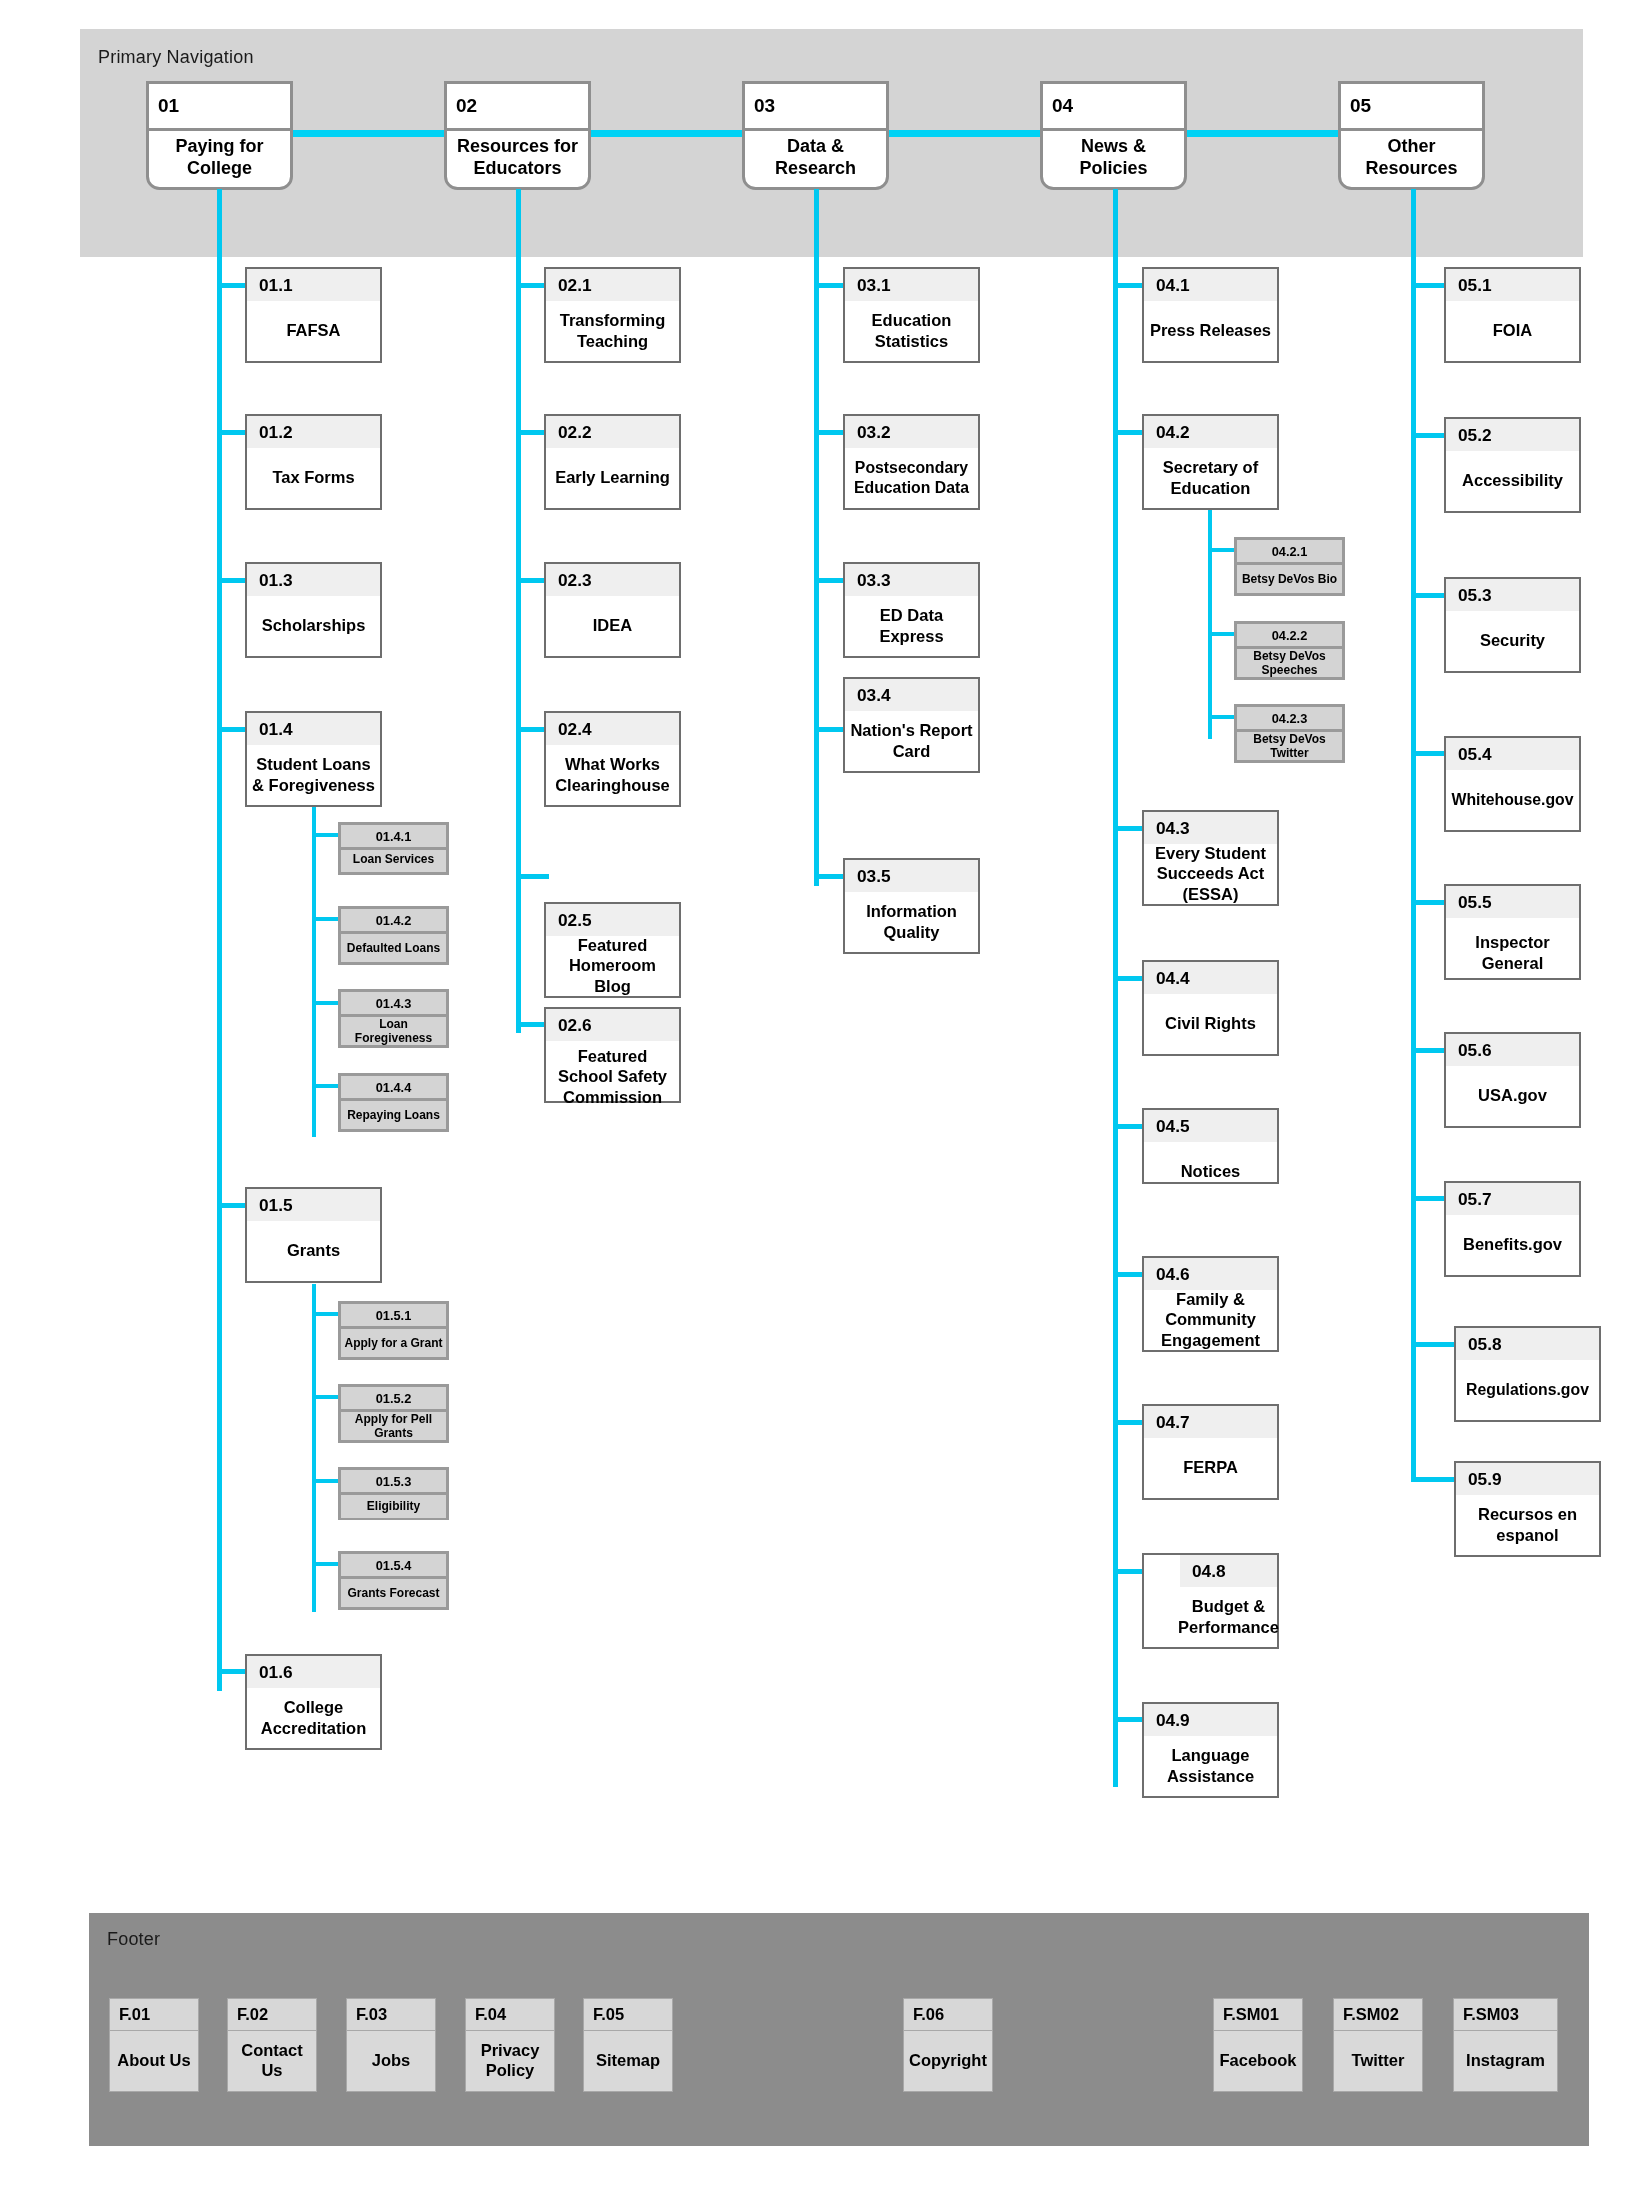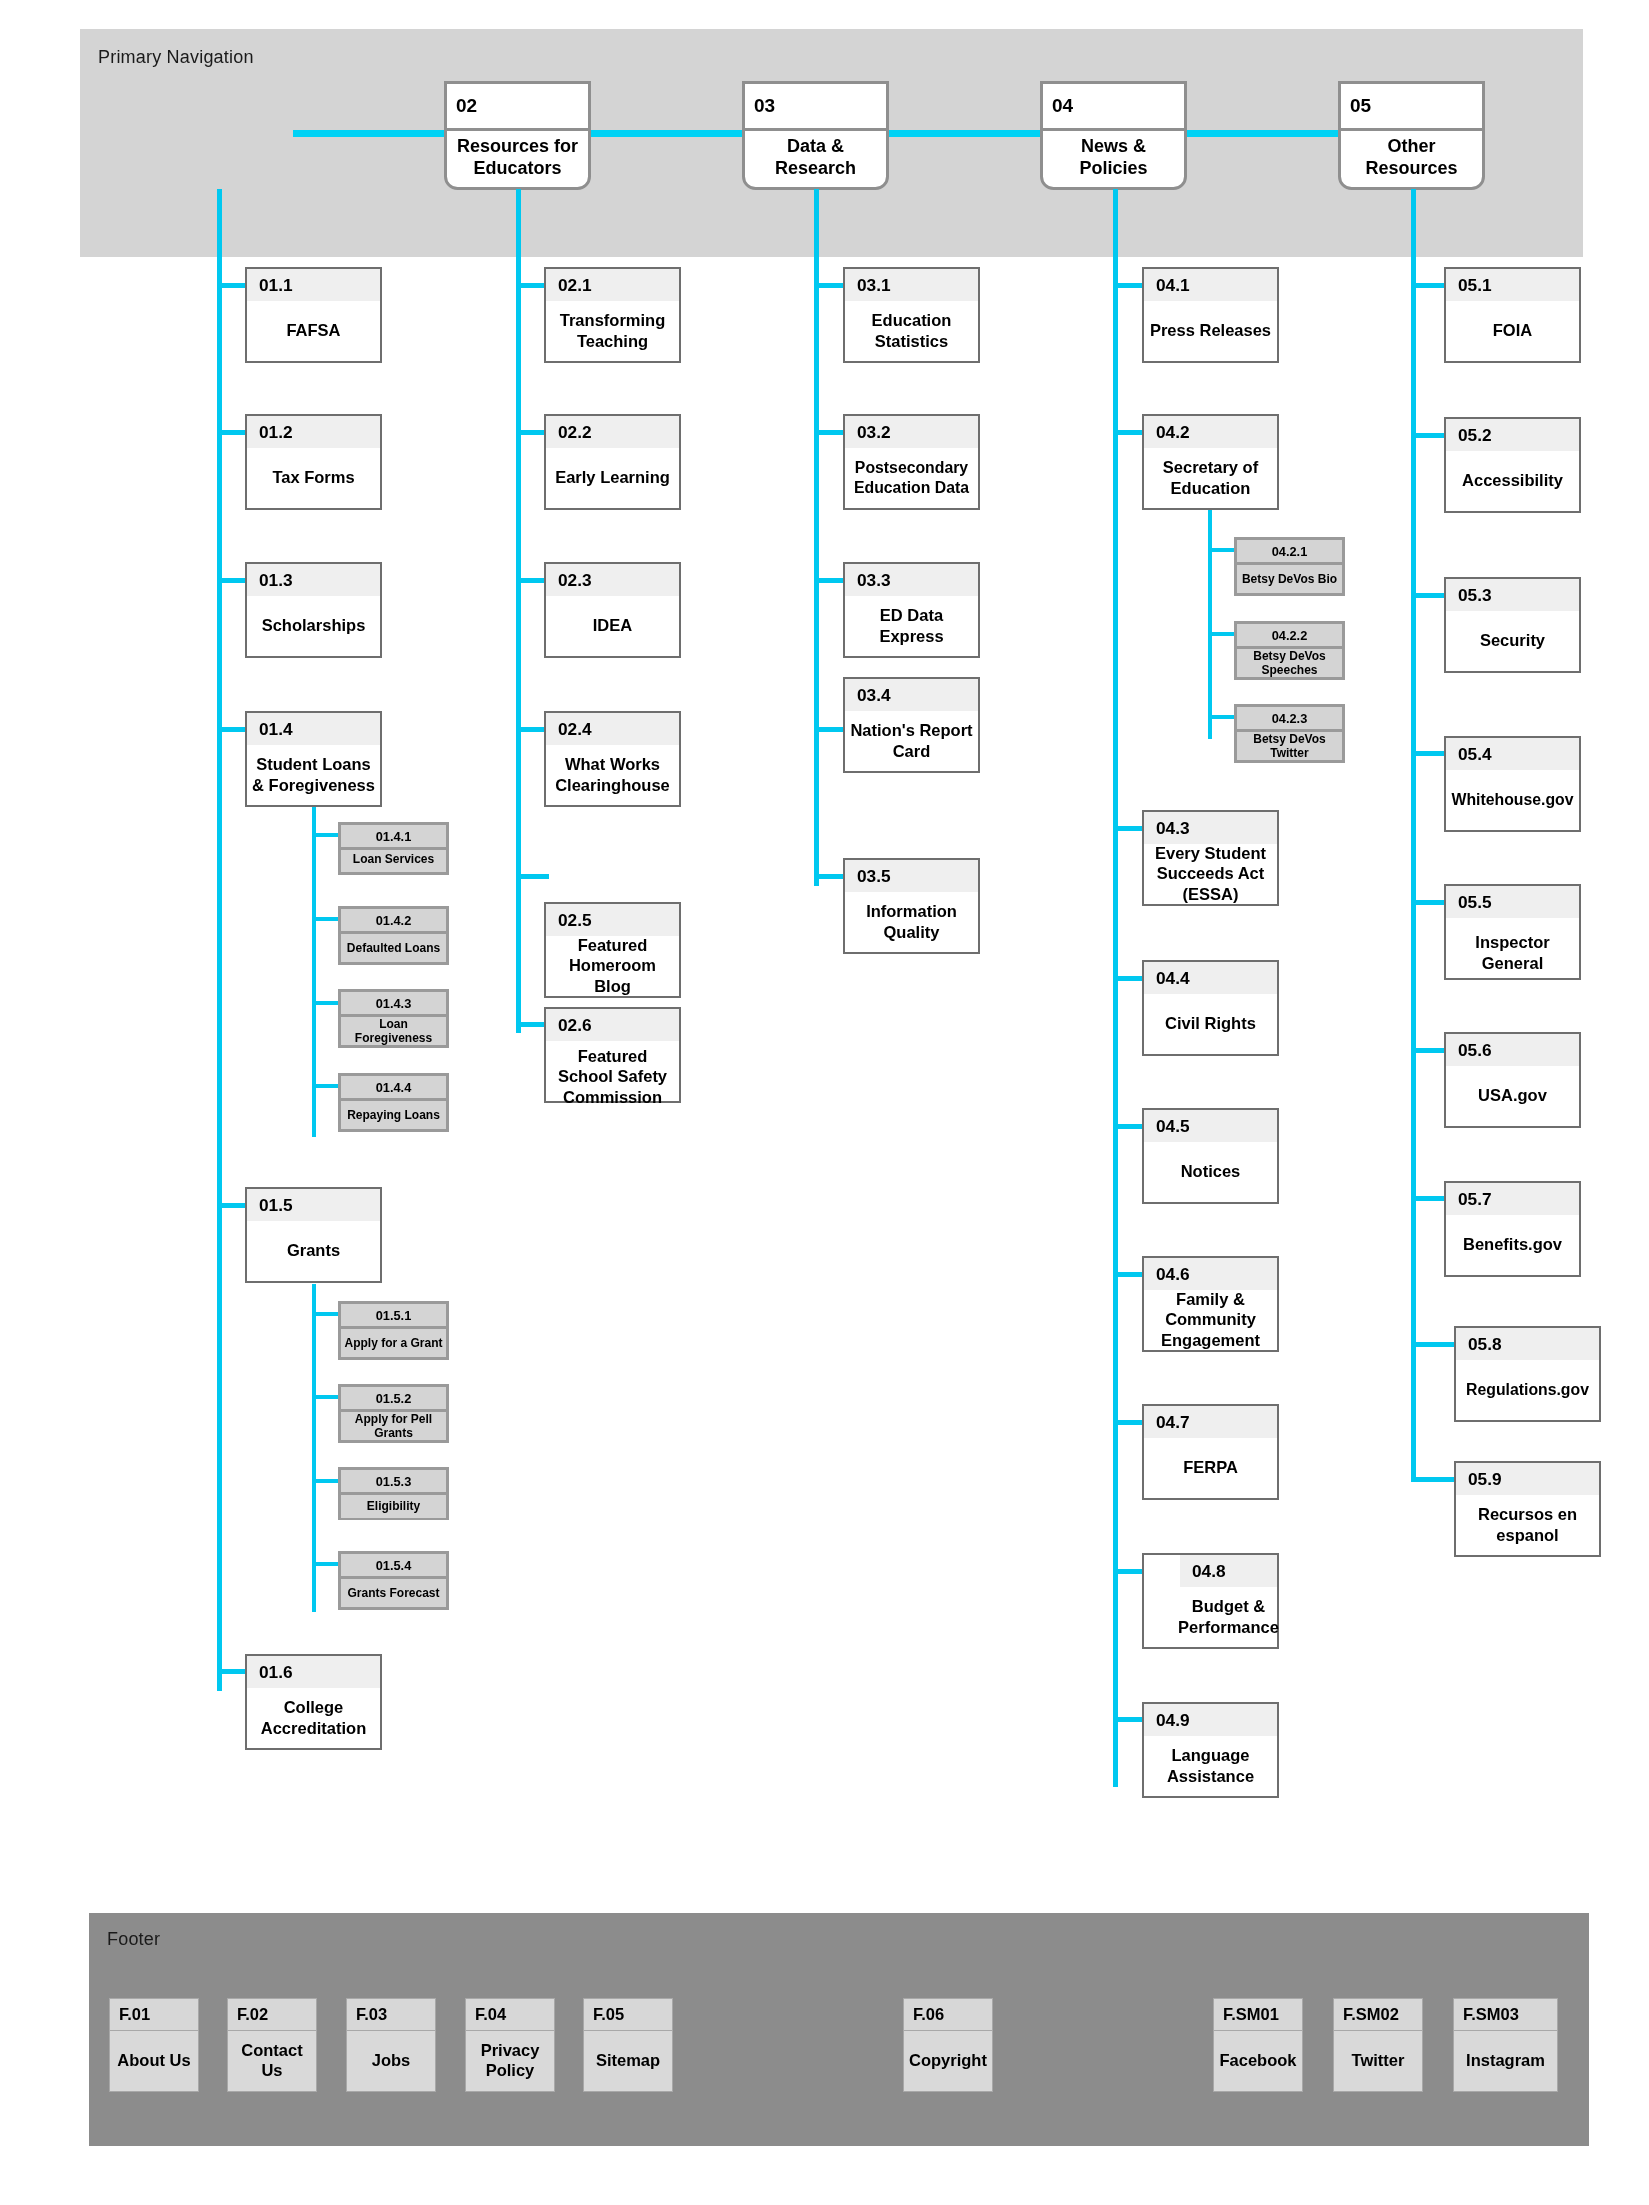--- a/index.html
+++ b/index.html
@@ -119,20 +119,24 @@
 <div id="stage">
 
   <div class="band-nav"></div>
   <div class="band-label" style="left:98px;top:47px;">Primary Navigation</div>
 
   <div class="conn conn-thick-h" style="left:293px;top:130px;width:158px;"></div>
   <div class="conn conn-thick-h" style="left:589px;top:130px;width:160px;"></div>
   <div class="conn conn-thick-h" style="left:888px;top:130px;width:159px;"></div>
   <div class="conn conn-thick-h" style="left:1186px;top:130px;width:159px;"></div>
 
+  <div class="nav-node" style="left:146px;top:81px;">
+    <div class="idrow">01</div>
+    <div class="lblrow">Paying for College</div>
+  </div>
   <div class="nav-node" style="left:444px;top:81px;">
     <div class="idrow">02</div>
     <div class="lblrow">Resources for Educators</div>
   </div>
   <div class="nav-node" style="left:742px;top:81px;">
     <div class="idrow">03</div>
     <div class="lblrow">Data &amp; Research</div>
   </div>
   <div class="nav-node" style="left:1040px;top:81px;">
     <div class="idrow">04</div>
@@ -306,21 +310,21 @@
     <div class="lblrow" style="height:59px;">Secretary of Education</div>
   </div>
   <div class="l2-node" style="left:1142px;top:810px;height:96px;">
     <div class="idrow">04.3</div>
     <div class="lblrow" style="height:59px;">Every Student Succeeds Act (ESSA)</div>
   </div>
   <div class="l2-node" style="left:1142px;top:960px;height:96px;">
     <div class="idrow">04.4</div>
     <div class="lblrow" style="height:59px;">Civil Rights</div>
   </div>
-  <div class="l2-node" style="left:1142px;top:1108px;height:96px;">
+  <div class="l2-node" style="left:1142px;top:1108px;height:76px;">
     <div class="idrow">04.5</div>
     <div class="lblrow" style="height:59px;">Notices</div>
   </div>
   <div class="l2-node" style="left:1142px;top:1256px;height:96px;">
     <div class="idrow">04.6</div>
     <div class="lblrow" style="height:59px;">Family &amp; Community Engagement</div>
   </div>
   <div class="l2-node" style="left:1142px;top:1404px;height:96px;">
     <div class="idrow">04.7</div>
     <div class="lblrow" style="height:59px;">FERPA</div>

